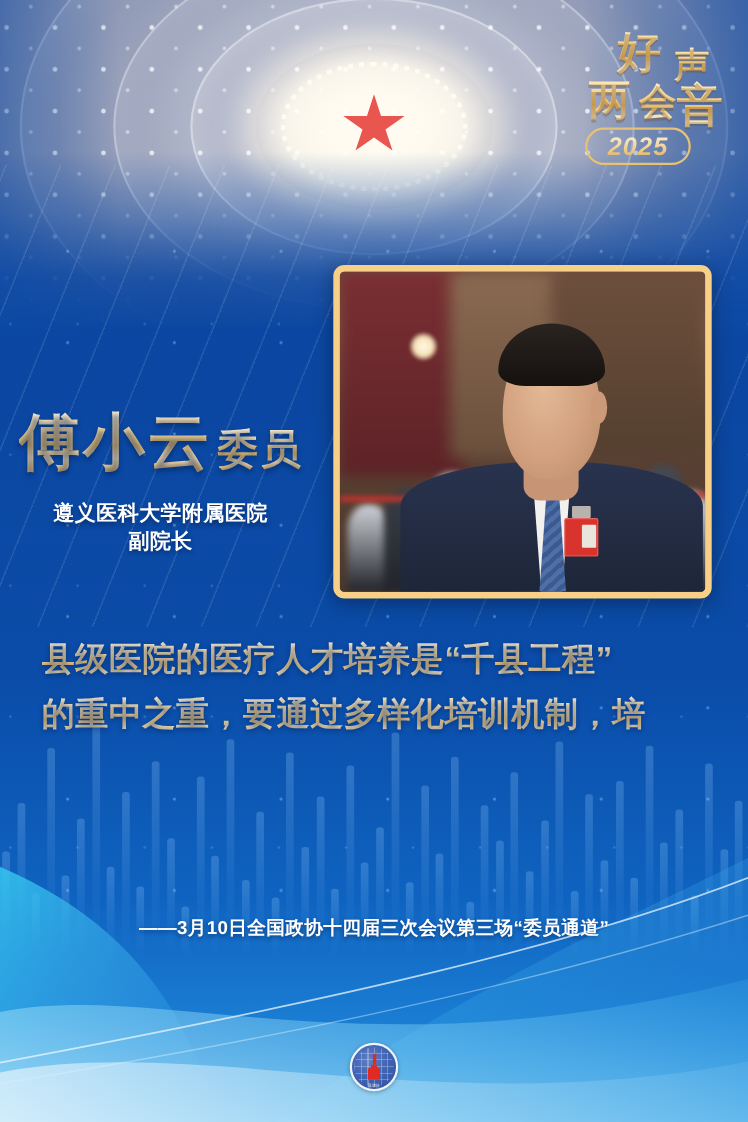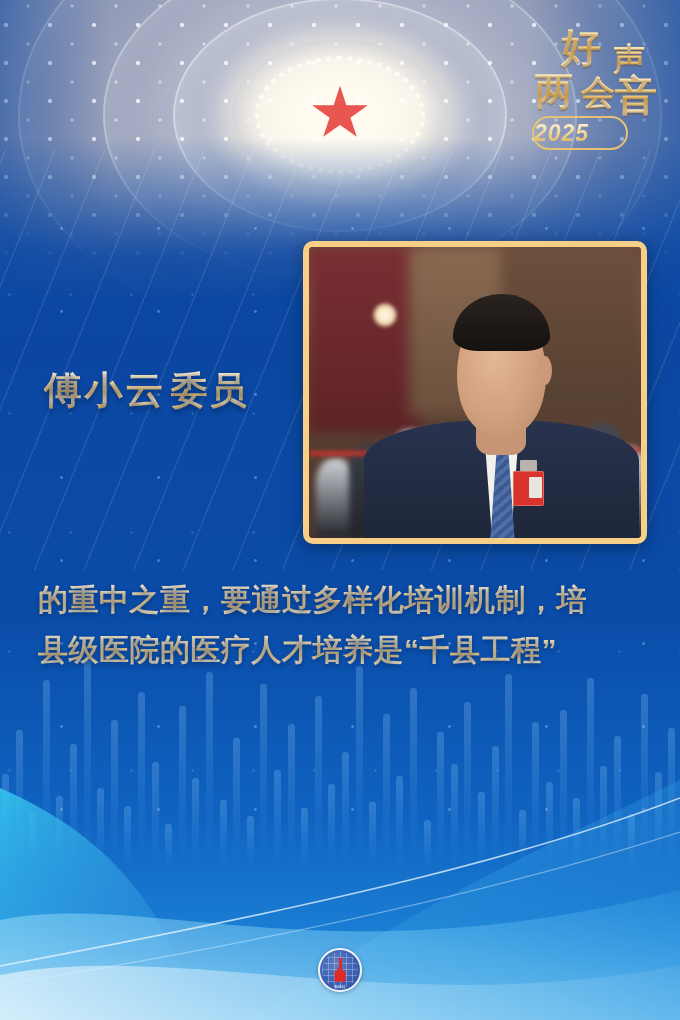--- a/index.html
+++ b/index.html
@@ -82,21 +82,21 @@
       background:linear-gradient(180deg,#fff4d9 0%,#f6dda2 28%,#e9bd6a 58%,#f7e6bd 78%,#d9a850 100%);
       -webkit-background-clip:text;background-clip:text;color:transparent;
       text-shadow:0 2px 0 rgba(120,70,10,.30);}
   .lg-hao{right:60px;top:2px;font-size:40px;}
   .lg-sheng{right:16px;top:20px;font-size:32px;}
   .lg-liang{right:88px;top:48px;font-size:38px;}
   .lg-hui{right:46px;top:52px;font-size:34px;}
   .lg-yin{right:4px;top:50px;font-size:42px;}
   .lg-year{
     position:absolute;right:34px;top:98px;width:96px;height:34px;border:2px solid #e7c274;border-radius:17px;
-    display:flex;align-items:center;}
+    display:flex;align-items:center;justify-content:center;}
   .lg-year span{font-size:23px;font-weight:bold;font-style:italic;letter-spacing:1px;
       background:linear-gradient(180deg,#fff6e0 0%,#f0d08f 55%,#d9a84e 100%);
       -webkit-background-clip:text;background-clip:text;color:transparent;}
 
   
   .portrait{
     position:absolute;left:303px;top:241px;width:344px;height:303px;
     border:6px solid #f8cf86;border-radius:10px;overflow:hidden;background:#3a2a22;
     box-shadow:0 4px 18px rgba(0,0,0,.35);
   }
@@ -133,21 +133,21 @@
   .subj .ear{position:absolute;right:23%;bottom:57%;width:8%;height:11%;background:#cc9a78;border-radius:50%;}
   .subj .badge{position:absolute;left:56%;bottom:12%;width:17%;height:13%;background:#d8332c;border-radius:2px;
     box-shadow:0 0 0 1px rgba(255,255,255,.25) inset;}
   .subj .badge .bp{position:absolute;right:8%;top:16%;width:42%;height:62%;background:#e9e5dc;border-radius:1px;}
   .subj .clip{position:absolute;left:60%;bottom:25%;width:9%;height:4%;background:#b8b4ad;border-radius:1px;}
 
   
   .nameblock{position:absolute;left:0;top:365px;width:292px;text-align:center;}
   .name{font-size:0;}
   .name .n1{
-    font-size:38px;font-weight:bold;letter-spacing:3px;
+    font-size:56px;font-weight:bold;letter-spacing:3px;
     background:linear-gradient(180deg,#fff8e7 0%,#f5dfae 26%,#e7c176 56%,#fae8c4 74%,#d9a94f 100%);
     -webkit-background-clip:text;background-clip:text;color:transparent;
     text-shadow:0 3px 5px rgba(0,20,60,.45);
   }
   .name .n2{
     font-size:37px;font-weight:bold;letter-spacing:2px;margin-left:4px;
     background:linear-gradient(180deg,#fff6e2 0%,#f2daa6 30%,#e3bb6e 62%,#f5e2ba 80%,#d6a54b 100%);
     -webkit-background-clip:text;background-clip:text;color:transparent;
     text-shadow:0 3px 5px rgba(0,20,60,.45);
   }
@@ -304,28 +304,31 @@
         </div>
       </div>
     </div>
   </div>
 
   <div class="nameblock">
     <div class="name">
       <span class="n1">傅小云</span><span class="n2">委员</span>
     </div>
     <div class="org">
+      <div>遵义医科大学附属医院</div>
+      <div>副院长</div>
     </div>
   </div>
 
   <div class="quote">
+    <p>县级医院的医疗人才培养是“千县工程”</p>
     <p>的重中之重，要通过多样化培训机制，培</p>
-    <p>县级医院的医疗人才培养是“千县工程”</p>
-  </div>
-
+  </div>
+
+  <div class="attrib">——3月10日全国政协十四届三次会议第三场“委员通道”</div>
 
   <div class="waves">
     <svg viewBox="0 0 680 250" preserveAspectRatio="none">
       <defs>
         <linearGradient id="w1" x1="0" y1="0" x2="1" y2="1">
           <stop offset="0%" stop-color="#35c8f0" stop-opacity=".85"></stop>
           <stop offset="55%" stop-color="#3aa7e8" stop-opacity=".45"></stop>
           <stop offset="100%" stop-color="#2f8fe0" stop-opacity=".15"></stop>
         </linearGradient>
         <linearGradient id="w2" x1="0" y1="1" x2="1" y2="0">

